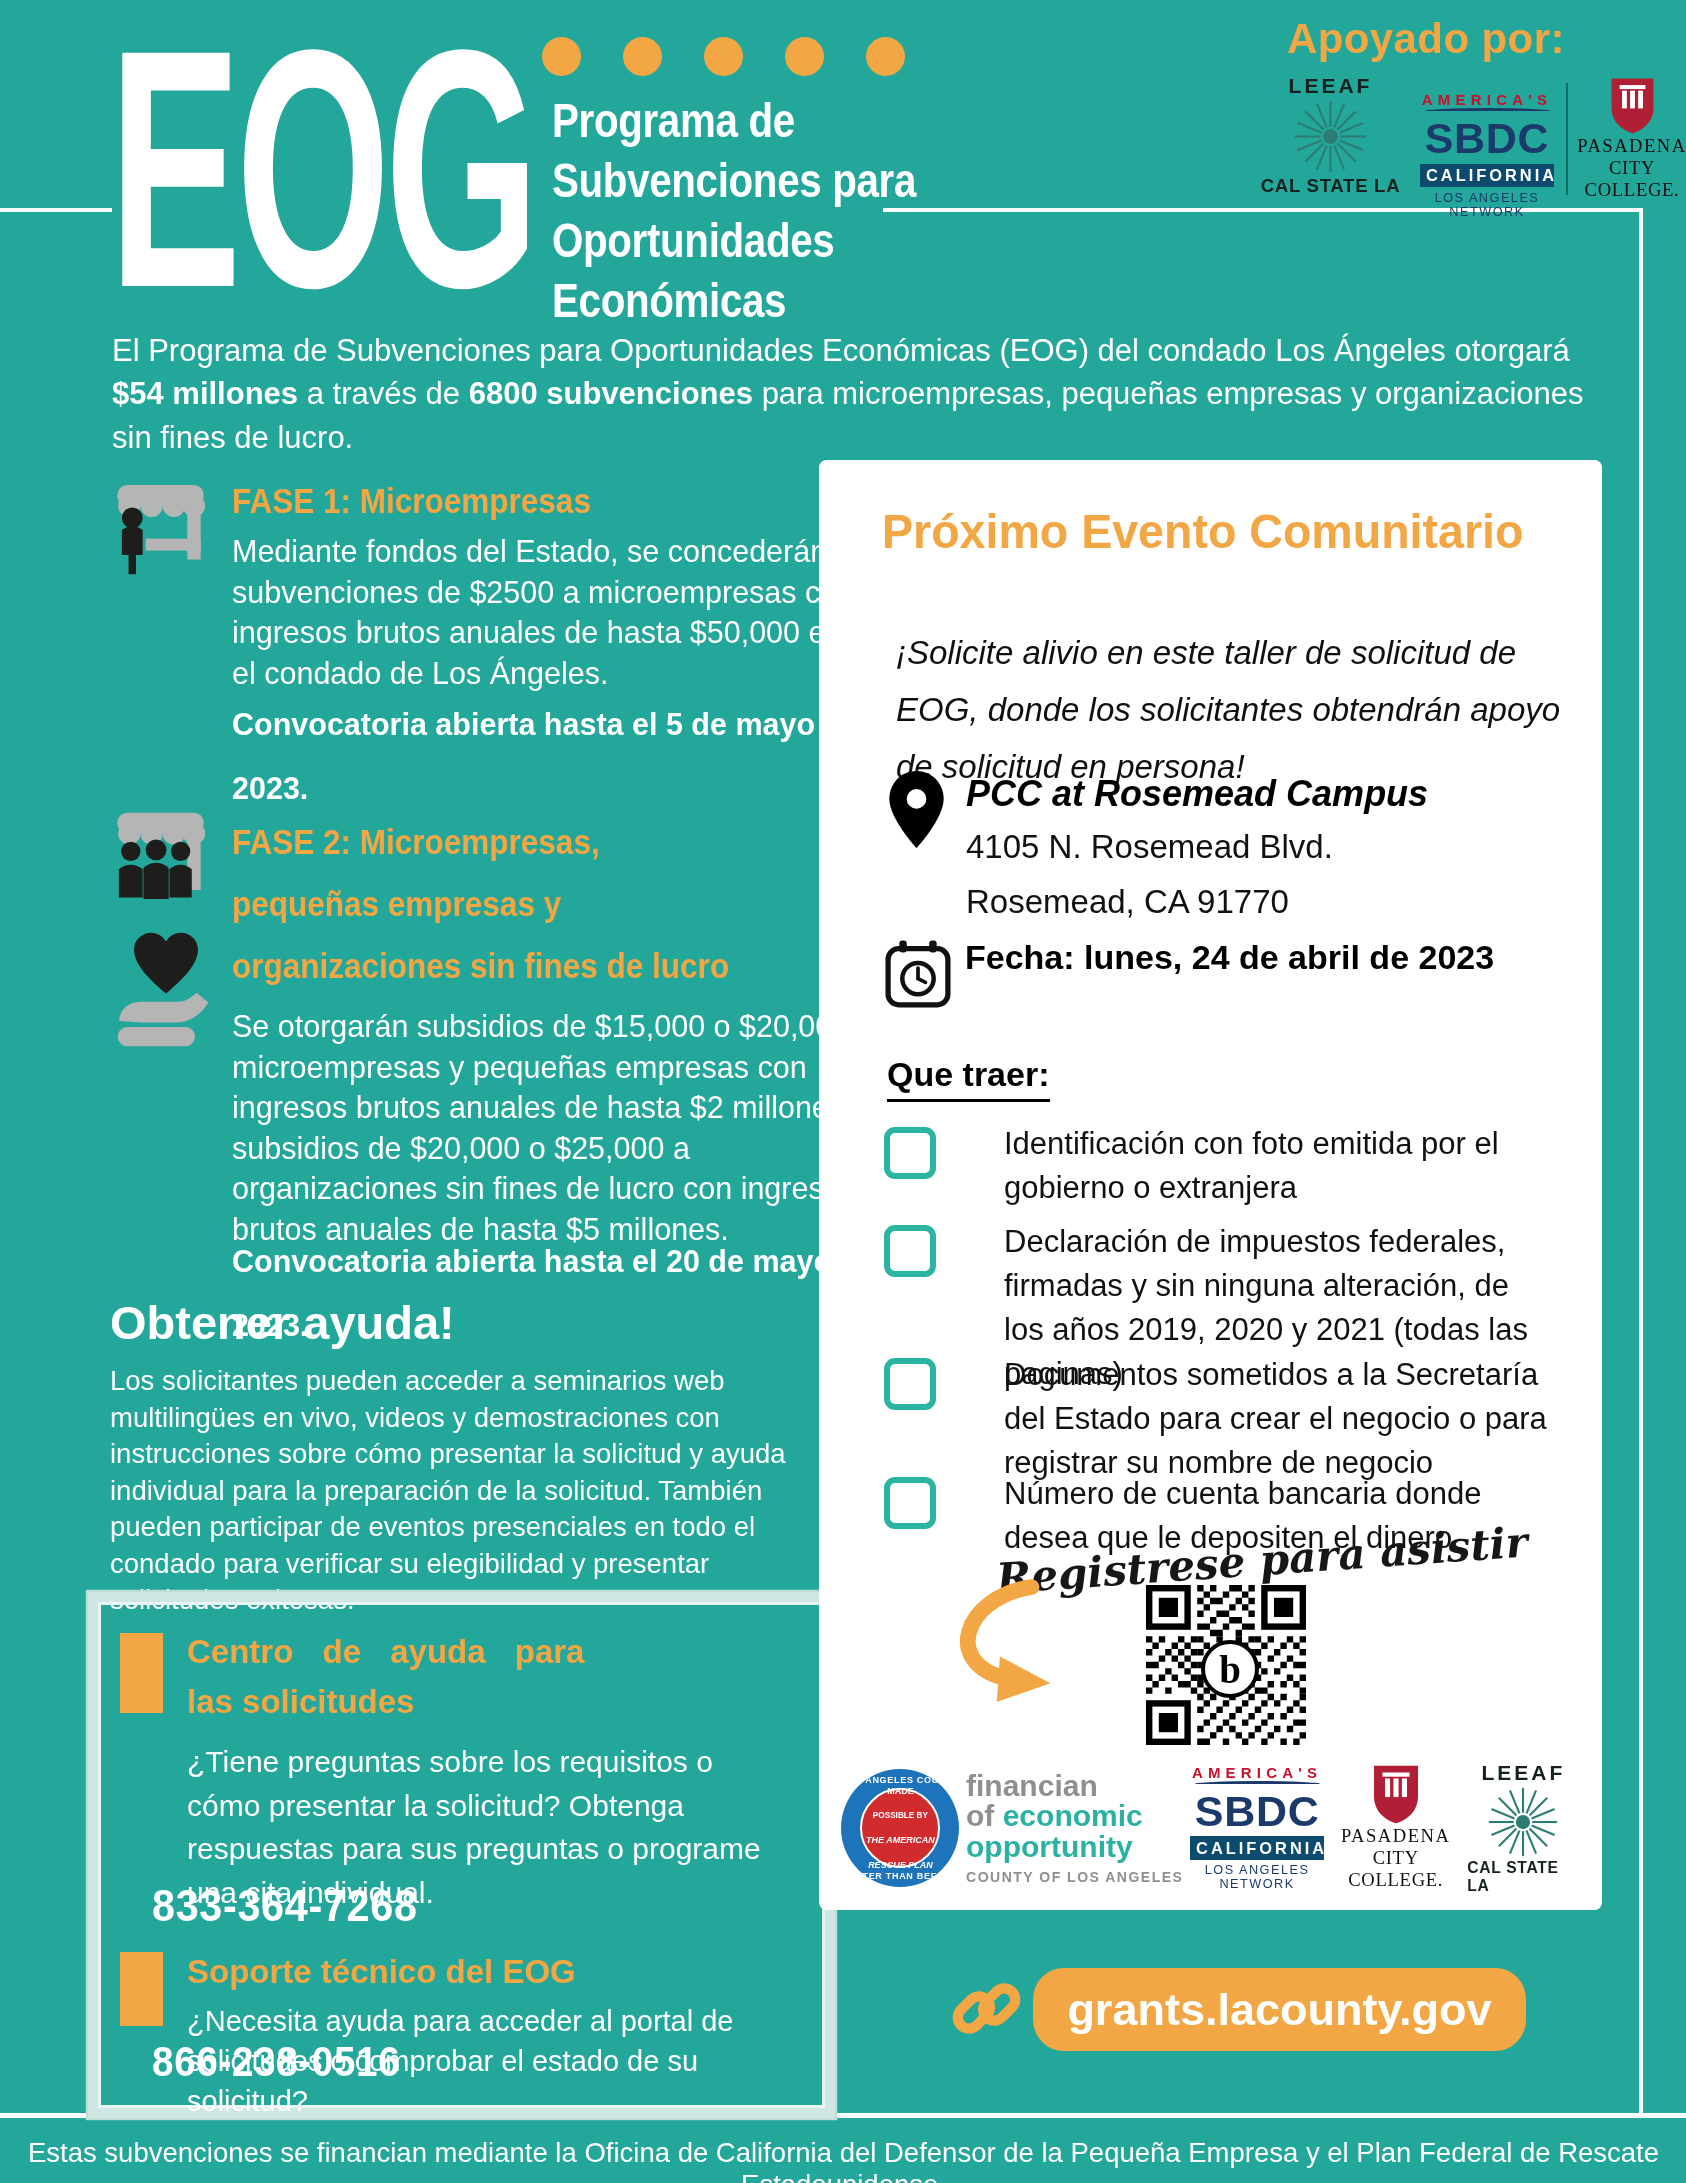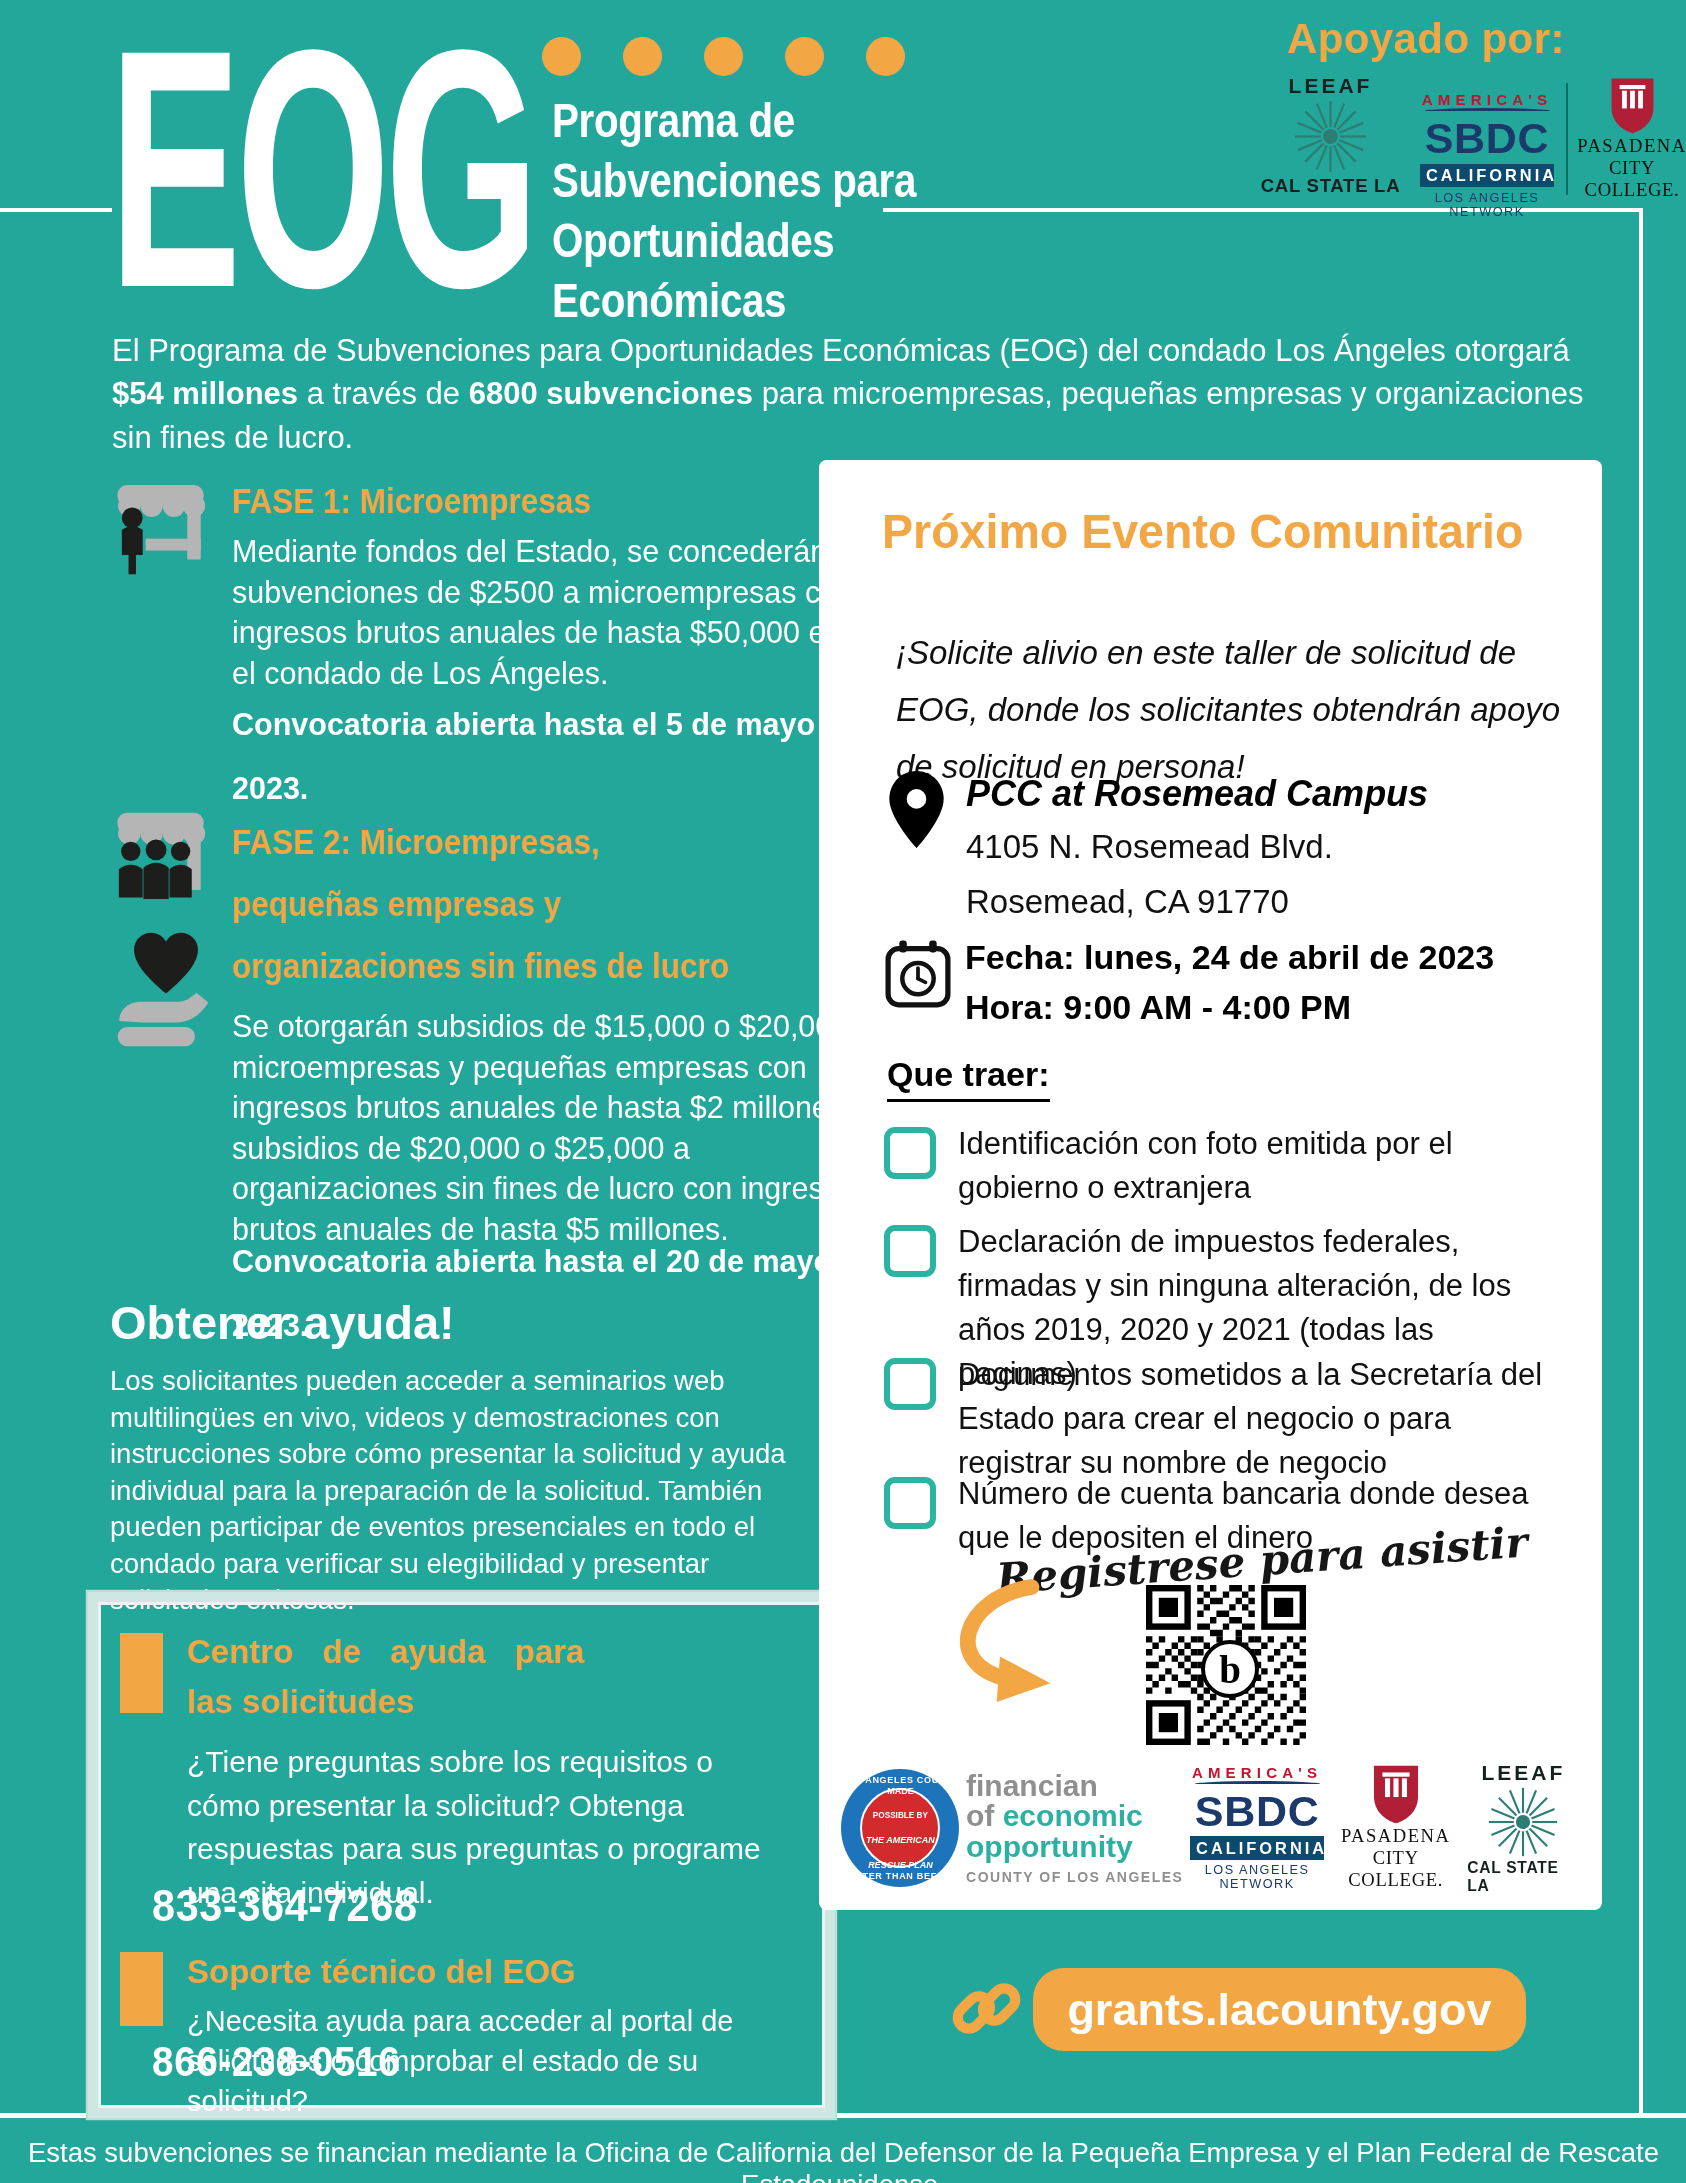--- a/index.html
+++ b/index.html
@@ -52,21 +52,21 @@
   .phone{color:#fff;font-size:45px;font-weight:bold;letter-spacing:0.7px;transform:scaleX(.92);transform-origin:0 0;}
   
   .card{left:819px;top:460px;width:783px;height:1450px;background:#fff;border-radius:7.4px;}
   .card-title{left:63px;top:43px;color:#F2A644;font-size:49px;font-weight:bold;transform:scaleX(.95);
               transform-origin:0 0;white-space:nowrap;}
   .card-intro{left:77px;top:165px;width:673px;color:#101010;font-size:33px;font-style:italic;line-height:1.72;}
   .loc-name{left:147px;top:313px;color:#000;font-size:36px;font-weight:bold;font-style:italic;}
   .addr{color:#111;font-size:33px;}
   .datetime{color:#000;font-size:34px;font-weight:bold;}
   .bring{left:68px;top:595px;color:#000;font-size:34px;font-weight:bold;border-bottom:3.7px solid #000;padding-bottom:5.2px;}
-  .check-item{position:absolute;left:65px;width:670px;display:flex;align-items:flex-start;}
+  .check-item{position:absolute;left:65px;width:670px;display:flex;align-items:flex-start;gap:46px;}
   .checkbox{flex:0 0 auto;width:40px;height:40px;border:6.7px solid #2CB4A3;border-radius:11px;background:#fff;margin-top:4.5px;}
   .check-text{margin-left:22px;color:#111;font-size:31px;line-height:1.42;}
   .register{left:175px;top:1076px;width:536px;text-align:center;color:#161616;font-size:42px;font-weight:bold;
             font-style:italic;font-family:"DejaVu Serif","Liberation Serif",serif;transform:rotate(-4deg);}
   .qr{left:327px;top:1125px;}
   .qr-center{position:absolute;left:55px;top:55px;width:50px;height:50px;border-radius:50%;background:#fff;
              border:4.5px solid #000;display:flex;align-items:center;justify-content:center;
              font-size:39px;font-weight:bold;color:#000;font-family:"Liberation Serif",serif;}
   
   .partners{left:16.4px;top:1304px;width:750px;height:127px;display:flex;align-items:center;justify-content:space-between;padding:0 6px;box-sizing:border-box;}
@@ -243,21 +243,20 @@
 
     <svg class="abs" style="left:65px;top:479px;" width="68" height="71" viewBox="0 0 90 95">
       <rect x="5" y="13" width="80" height="75" rx="14" fill="none" stroke="#111" stroke-width="7"></rect>
       <rect x="20" y="2" width="10" height="16" rx="4" fill="#111"></rect>
       <rect x="60" y="2" width="10" height="16" rx="4" fill="#111"></rect>
       <circle cx="45" cy="53" r="21" fill="none" stroke="#111" stroke-width="6"></circle>
       <line x1="45" y1="53" x2="45" y2="39" stroke="#111" stroke-width="5" stroke-linecap="round"></line>
       <line x1="45" y1="53" x2="55" y2="58" stroke="#111" stroke-width="5" stroke-linecap="round"></line>
     </svg>
     <div class="abs datetime" style="left:146px;top:478px;">Fecha: lunes, 24 de abril de 2023</div>
-    <div class="abs datetime" style="left:146px;top:528px;">Hora: 9:00 AM - 4:00 PM</div>
 
     <div class="abs bring">Que traer:</div>
 
     <div class="check-item" style="top:662px;">
       <span class="checkbox"></span>
       <span class="check-text">Identificación con foto emitida por el gobierno o extranjera</span>
     </div>
     <div class="check-item" style="top:760px;">
       <span class="checkbox"></span>
       <span class="check-text">Declaración de impuestos federales, firmadas y sin ninguna alteración, de los años 2019, 2020 y 2021 (todas las paginas)</span>

